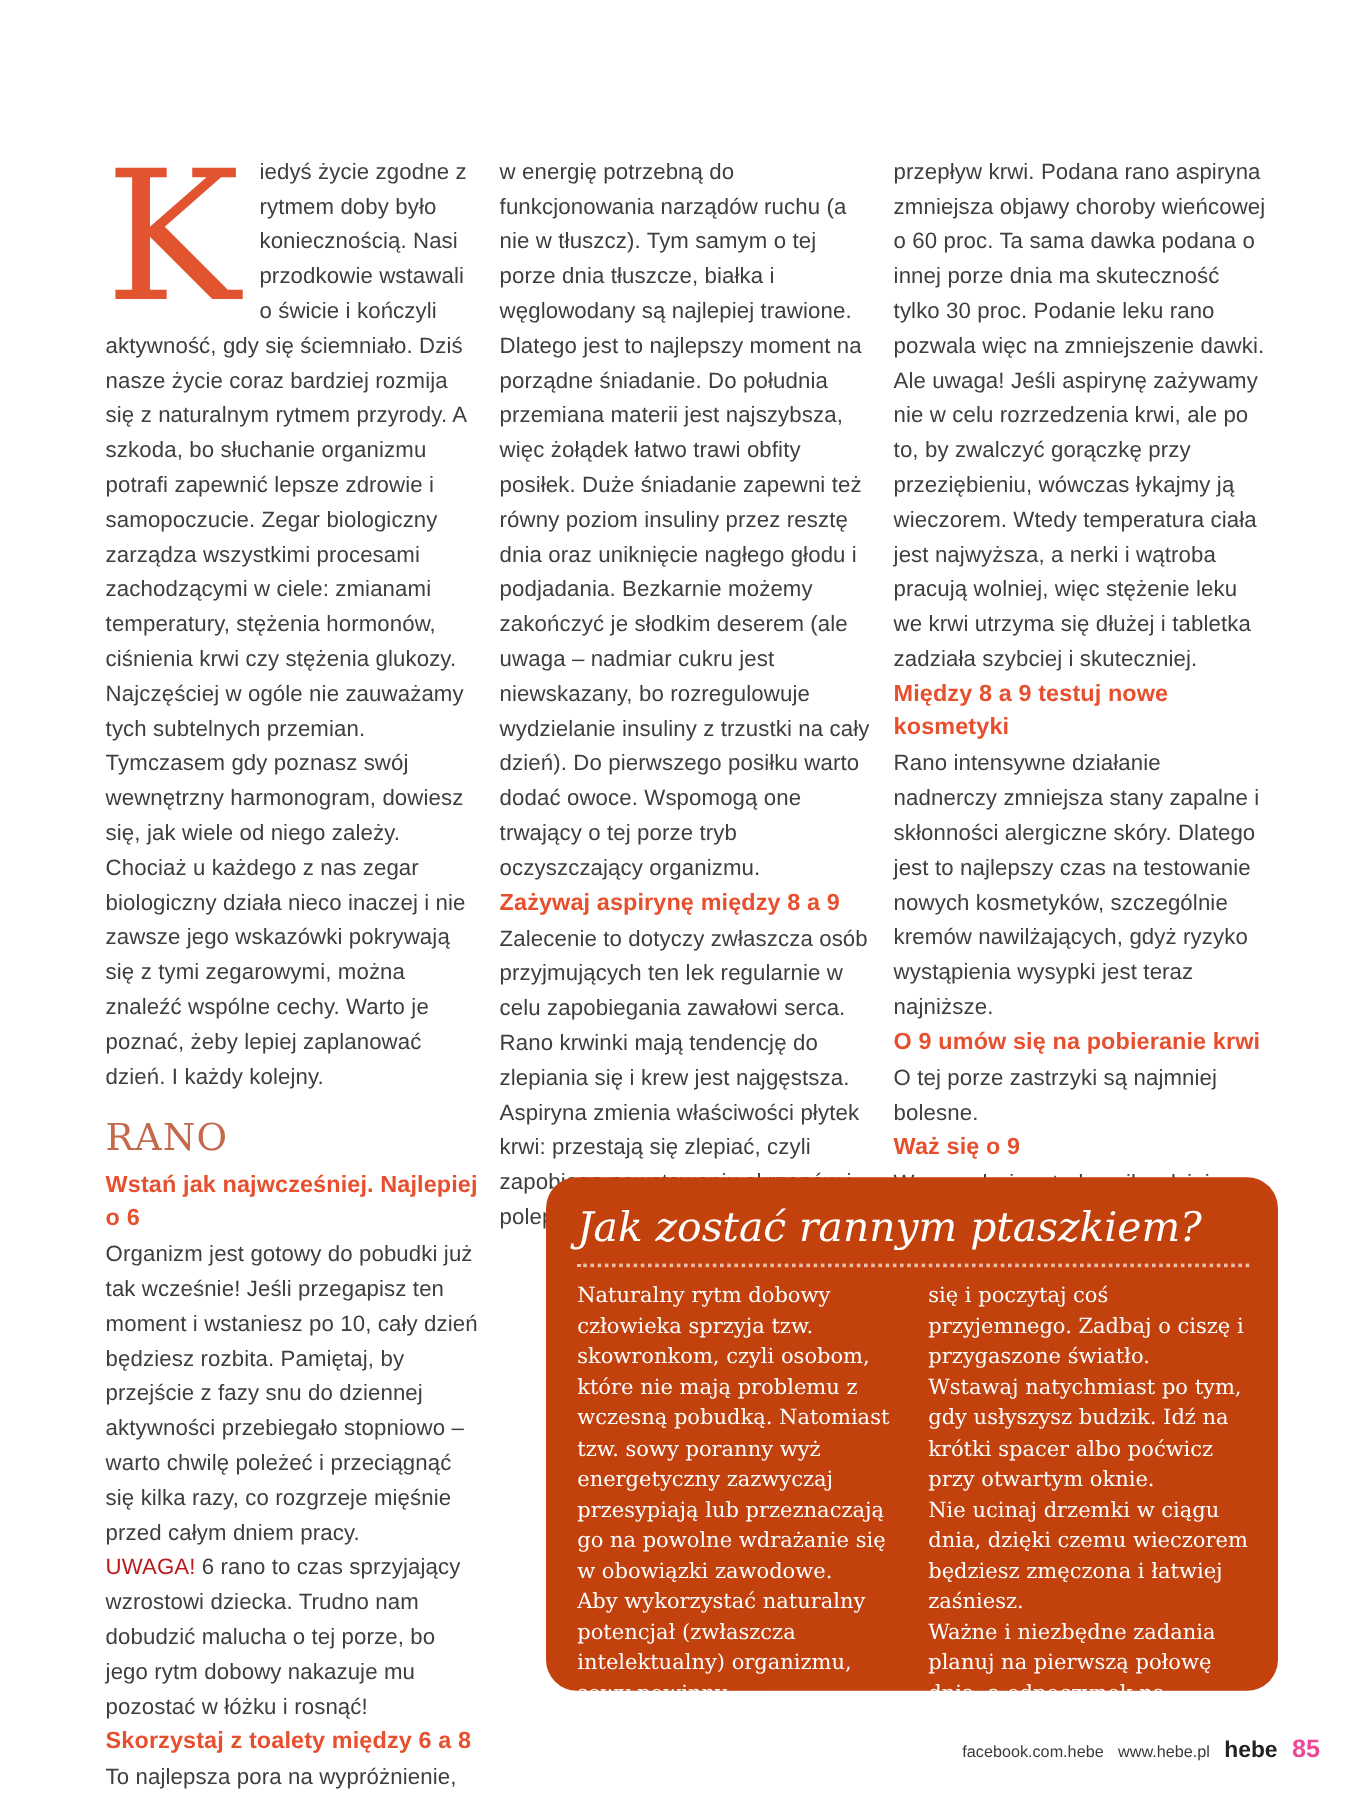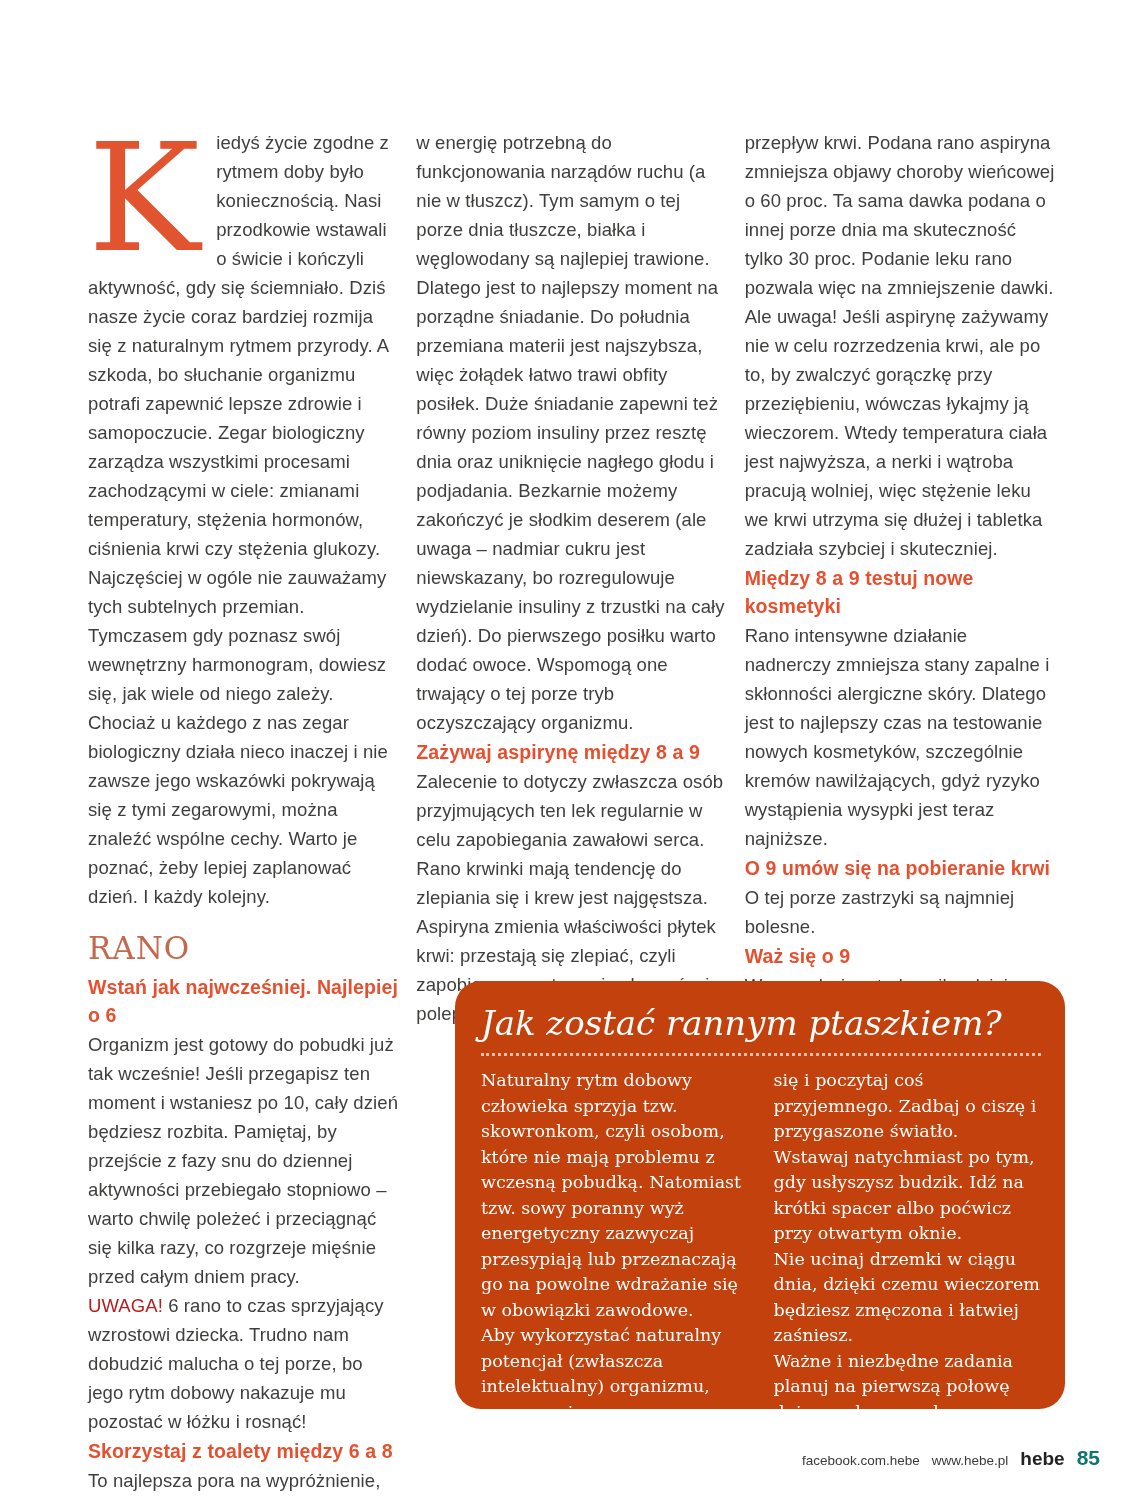--- a/index.html
+++ b/index.html
@@ -38,21 +38,21 @@
   }
   .box-cols{display:flex;gap:25px;}
   .box-col{width:283px;font-size:17.5px;line-height:25.5px;}
   .box-col p{margin:0;}
   .box-col b{font-weight:normal;}
   .footer{
     position:absolute;top:1446px;right:38px;display:flex;align-items:baseline;gap:12px;
     color:#3a3a3a;font-size:13.5px;
   }
   .footer .brand{font-weight:bold;font-size:19px;color:#222;}
-  .footer .pagenum{font-weight:bold;font-size:21px;color:#0f766e;}
+  .footer .pagenum{font-weight:bold;font-size:21px;color:#ec4899;}
 </style>
 </head>
 <body>
 
 <div class="article">
 
   <div class="col">
     <p><span class="dropcap">K</span><span>iedyś życie zgodne z rytmem doby było koniecznością. Nasi przodkowie wstawali o świcie i kończyli aktywność, gdy się ściemniało. Dziś nasze życie coraz bardziej rozmija się z naturalnym rytmem przyrody. A szkoda, bo słuchanie organizmu potrafi zapewnić lepsze zdrowie i samopoczucie. Zegar biologiczny zarządza wszystkimi procesami zachodzącymi w ciele: zmianami temperatury, stężenia hormonów, ciśnienia krwi czy stężenia glukozy. Najczęściej w ogóle nie zauważamy tych subtelnych przemian. Tymczasem gdy poznasz swój wewnętrzny harmonogram, dowiesz się, jak wiele od niego zależy. Chociaż u każdego z nas zegar biologiczny działa nieco inaczej i nie zawsze jego wskazówki pokrywają się z tymi zegarowymi, można znaleźć wspólne cechy. Warto je poznać, żeby lepiej zaplanować dzień. I każdy kolejny.</span></p>
     <h2 class="rano">RANO</h2>
     <h3 class="subhead">Wstań jak najwcześniej. Najlepiej o 6</h3>

